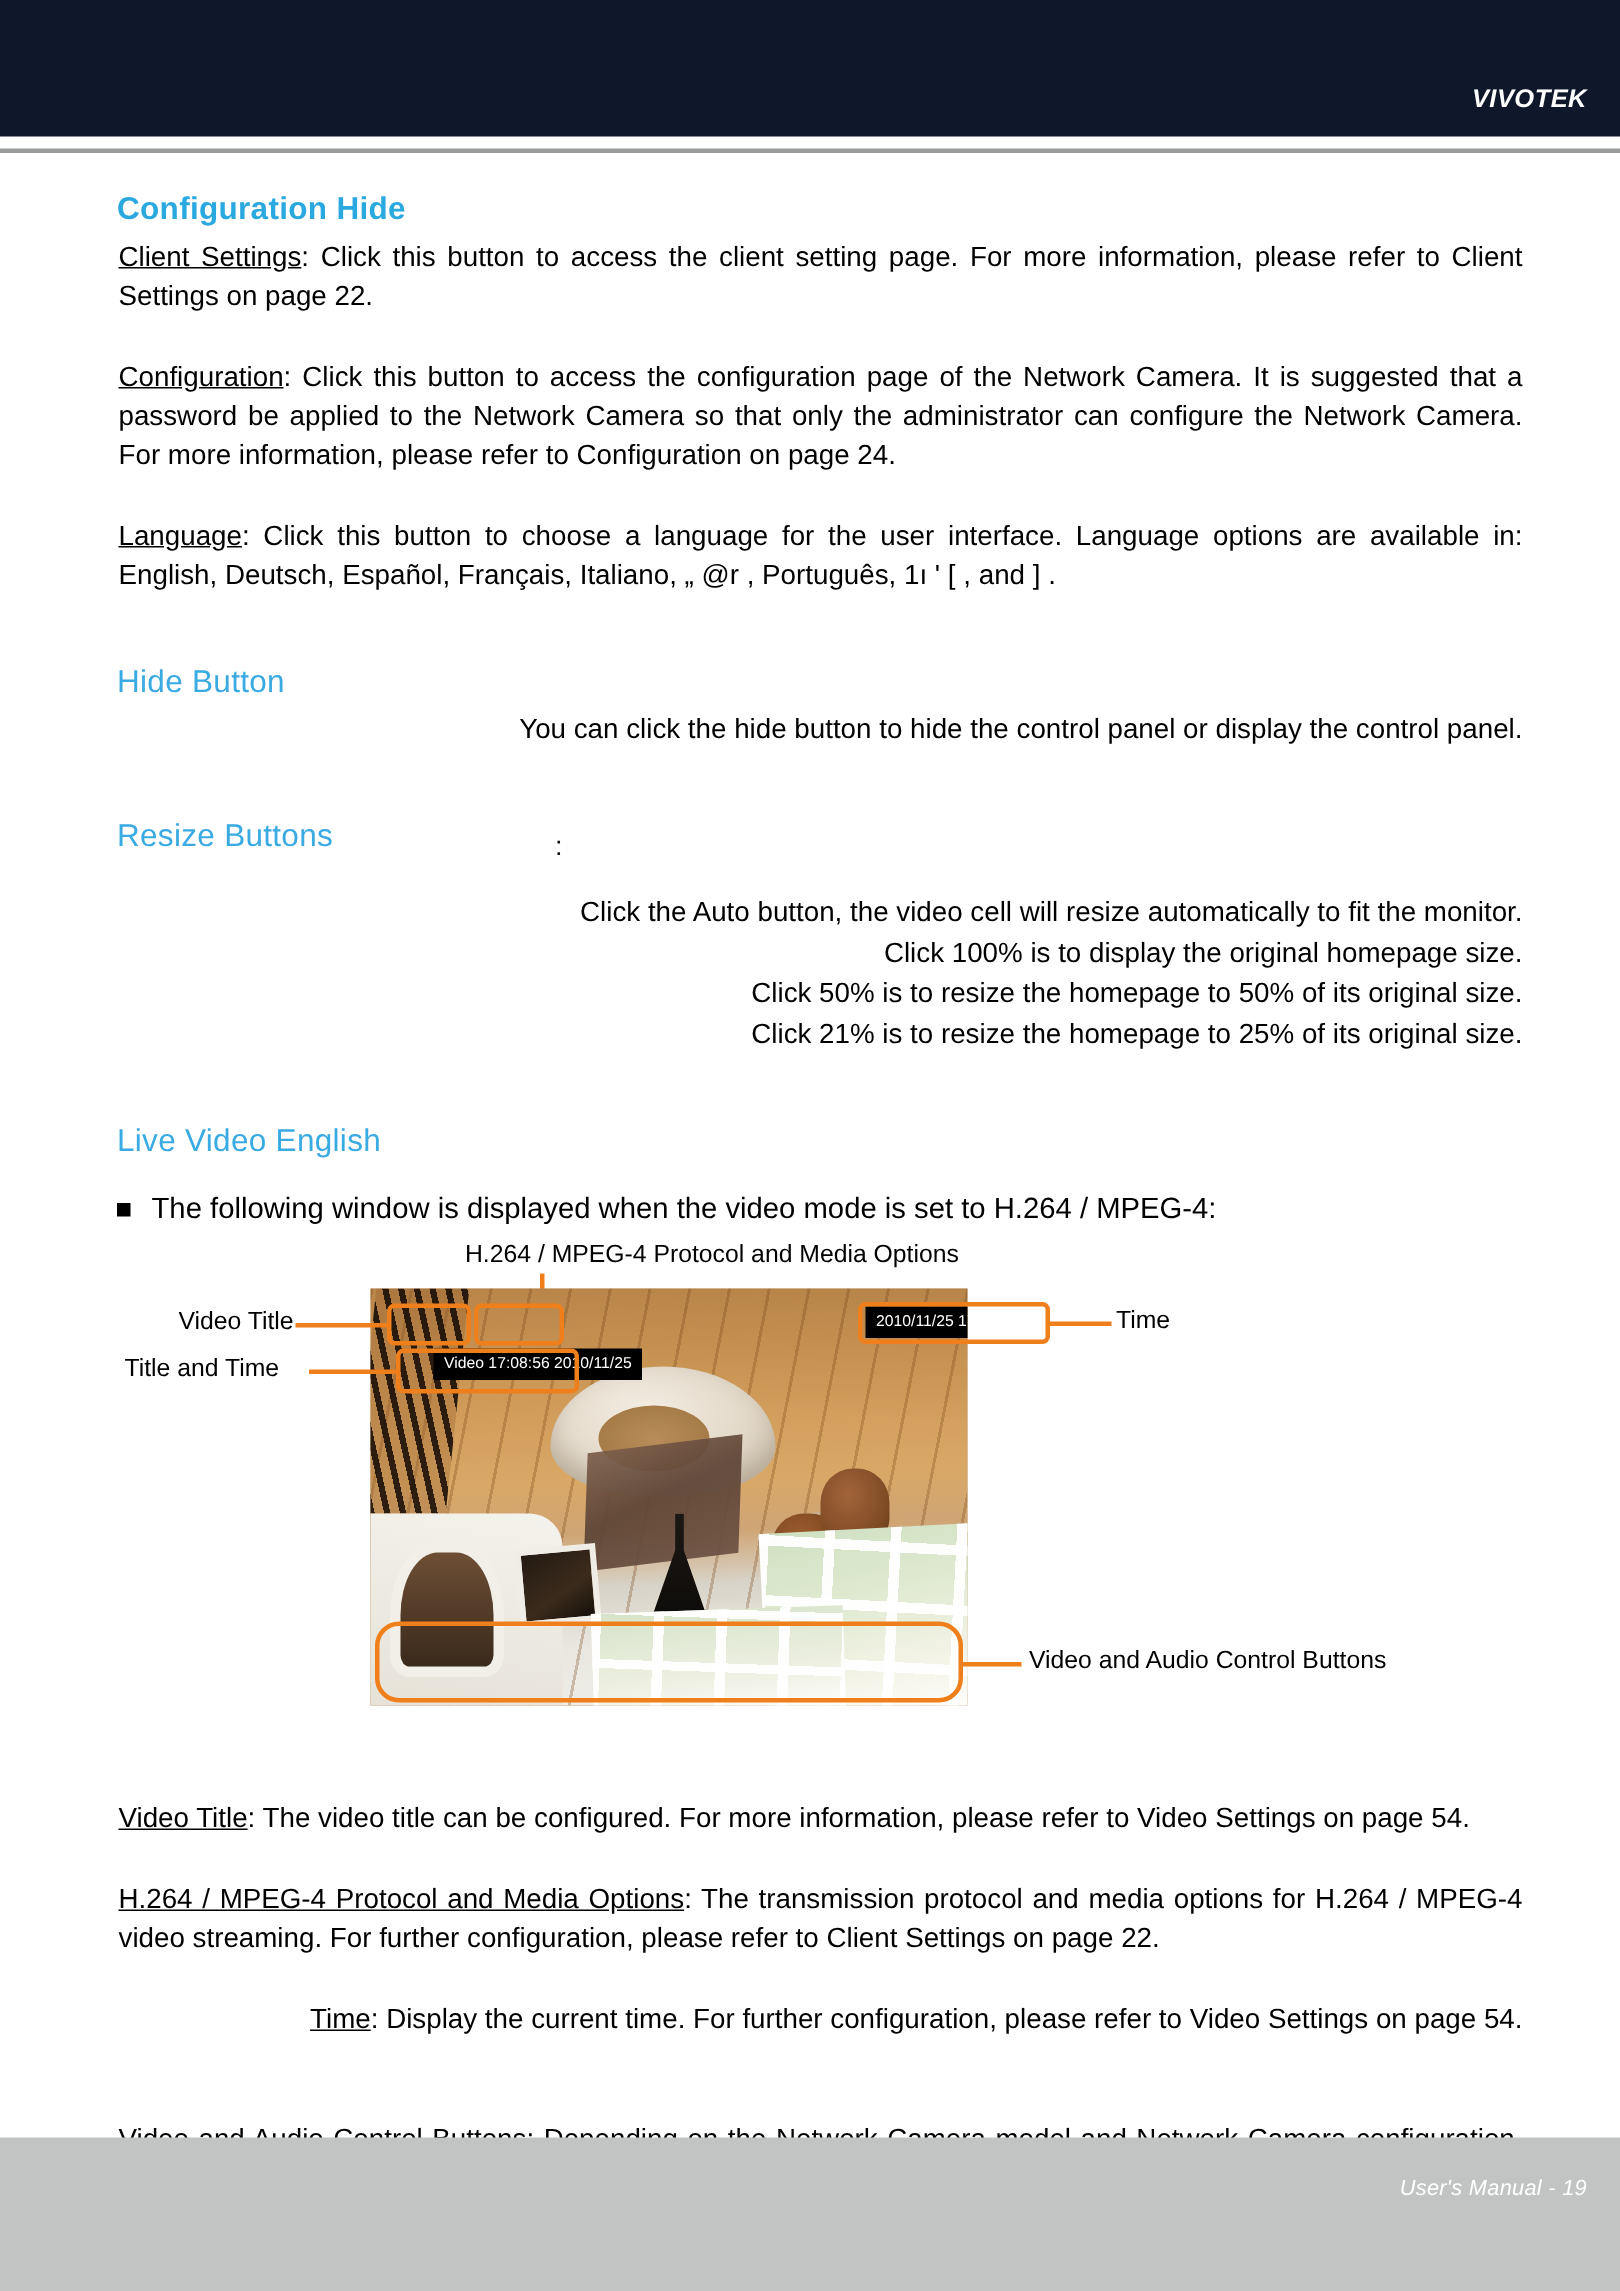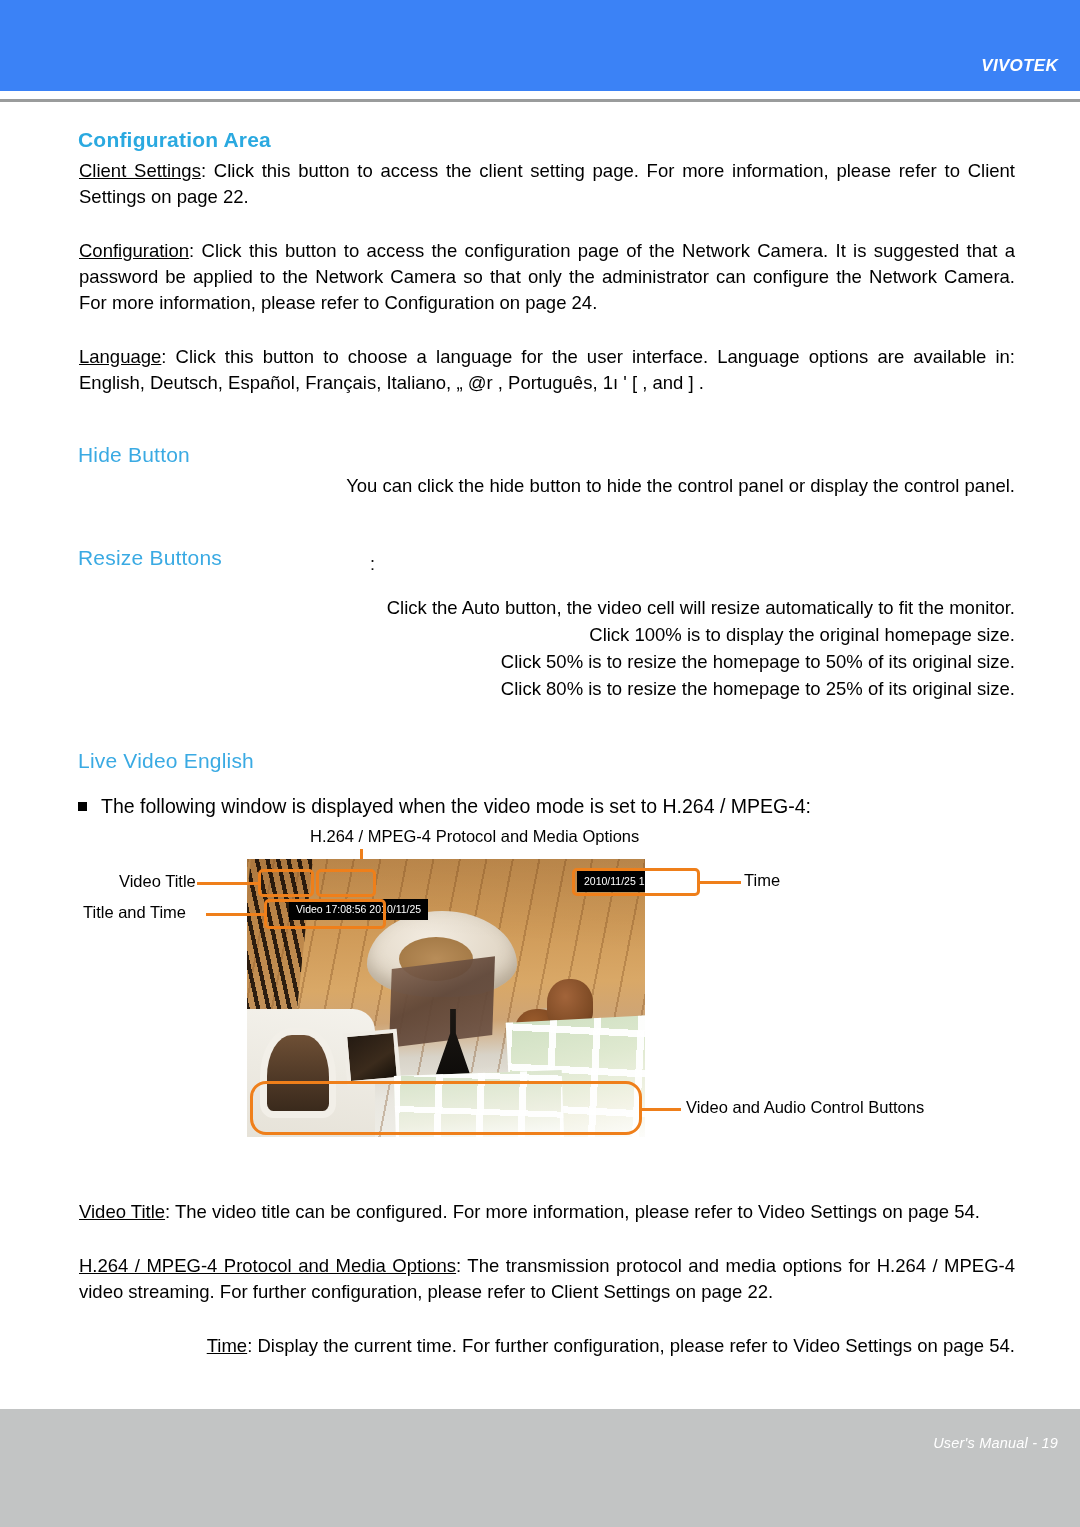--- a/index.html
+++ b/index.html
@@ -13,21 +13,21 @@
     position: relative;
     overflow: hidden;
   }
 
   
   .header-band {
     position: absolute;
     top: 0; left: 0;
     width: 1080px;
     height: 91px;
-    background: #3b82f6;
+    background: #0f172a;
   }
   .brand {
     position: absolute;
     right: 22px;
     top: 56px;
     font-style: italic;
     font-weight: bold;
     font-size: 17px;
     letter-spacing: 0.3px;
     color: #ffffff;
@@ -291,21 +291,21 @@
     font-size: 16.5px;
     white-space: nowrap;
     color: #000;
   }
 
   
   .footer-band {
     position: absolute;
     left: 0; bottom: 0;
     width: 1080px;
-    height: 118px;
+    height: 102px;
     background: #c2c4c4;
   }
   .footer-text {
     position: absolute;
     right: 22px;
     top: 26px;
     font-style: italic;
     font-size: 14.5px;
     color: #ffffff;
     letter-spacing: 0.2px;
@@ -314,21 +314,21 @@
 </head>
 <body>
 
 <div class="header-band">
   <div class="brand">VIVOTEK</div>
 </div>
 <div class="header-rule"></div>
 
 <div class="content">
 
-  <h2 class="section-title-bold">Configuration Area</h2>
+  <h2 class="section-title-bold">Configuration Hide</h2>
 
   <p class="body"><span class="u">Client Settings</span><span>: Click this button to access the client setting page. For more information, please refer to Client Settings on page 22.</span></p>
 
   <div class="gap-m"></div>
 
   <p class="body"><span class="u">Configuration</span><span>: Click this button to access the configuration page of the Network Camera. It is suggested that a password be applied to the Network Camera so that only the administrator can configure the Network Camera. For more information, please refer to Configuration on page 24.</span></p>
 
   <div class="gap-m"></div>
 
   <p class="body"><span class="u">Language</span><span>: Click this button to choose a language for the user interface. Language options are available in: English, Deutsch, Español, Français, Italiano, „ @r , Português, 1ı ' [    , and  ]       .</span></p>
@@ -342,21 +342,21 @@
 
   <h2 class="section-title">Resize Buttons</h2>
 
   <div style="position:relative; height:18px;">
     <span class="stray-colon">:</span>
   </div>
 
   <p class="body left">Click the Auto button, the video cell will resize automatically to fit the monitor.</p>
   <p class="body left">Click 100% is to display the original homepage size.</p>
   <p class="body left">Click 50% is to resize the homepage to 50% of its original size.</p>
-  <p class="body left">Click 80% is to resize the homepage to 25% of its original size.</p>
+  <p class="body left">Click 21% is to resize the homepage to 25% of its original size.</p>
 
   <div class="gap-xl"></div>
 
   <h2 class="section-title">Live Video English</h2>
 
   <div class="gap-s"></div>
 
   <div class="bullet-line">
     <span class="sq-bullet"></span>
     <span>The following window is displayed when the video mode is set to H.264 / MPEG-4:</span>

